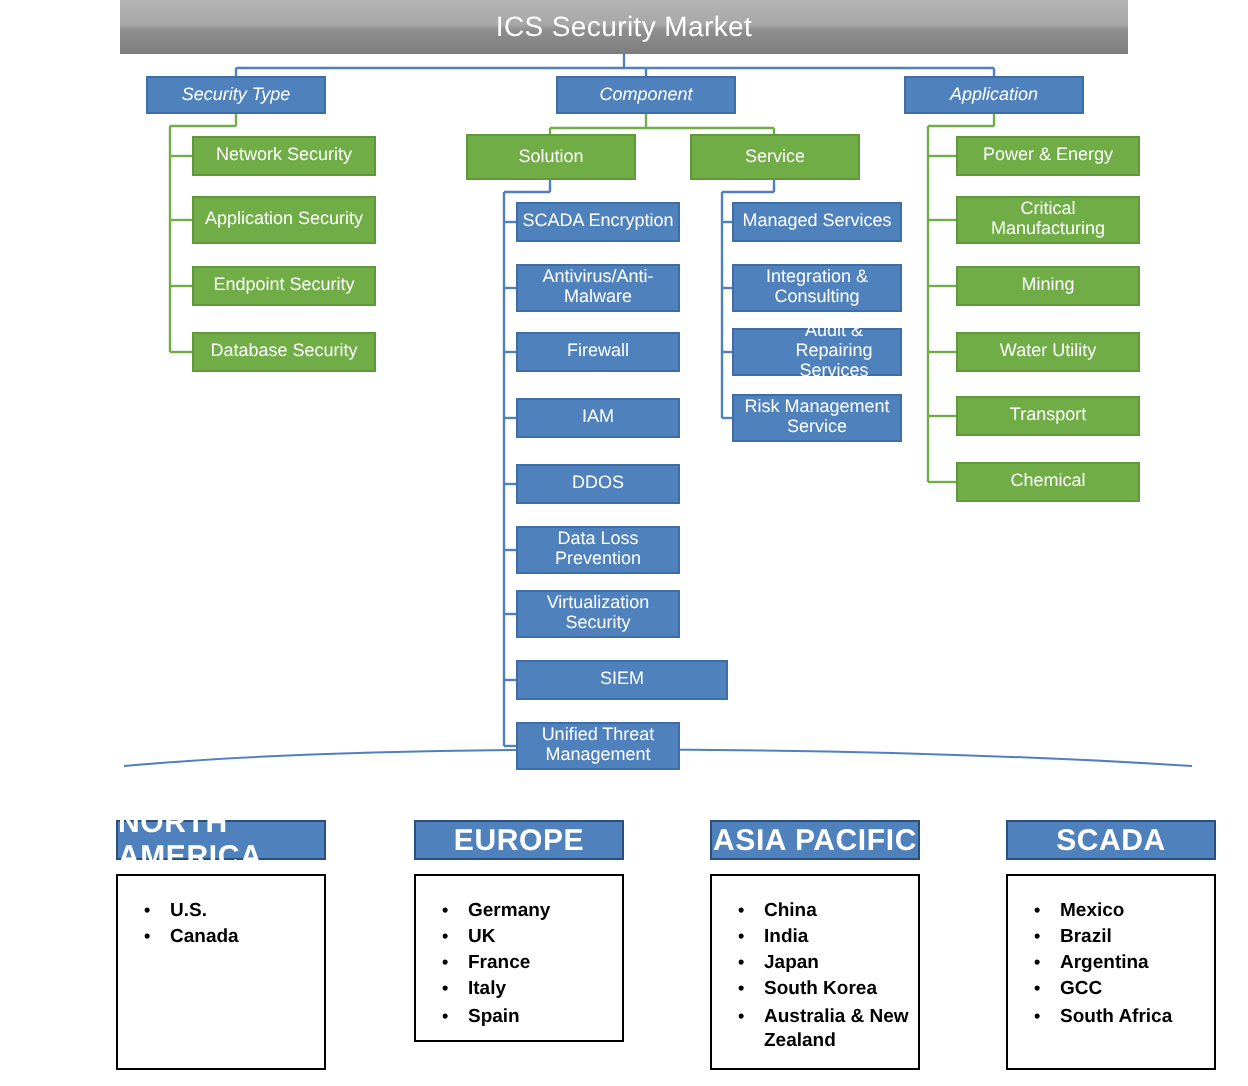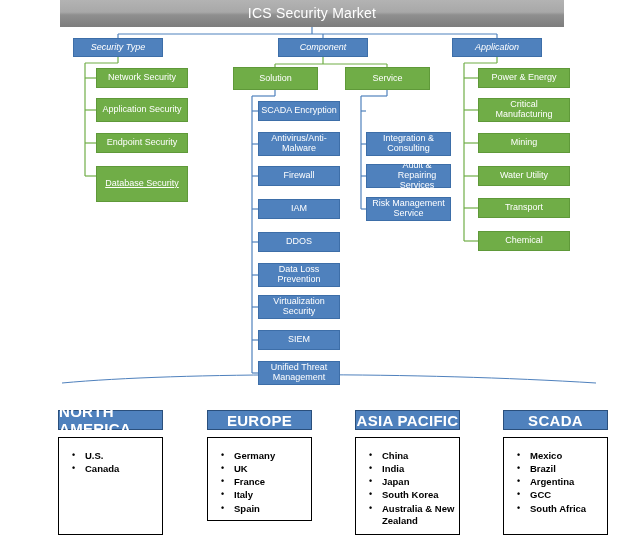--- a/index.html
+++ b/index.html
@@ -179,21 +179,21 @@
 
   <div class="node green" style="left:96px; top:68px; width:92px; height:20px;">
     <span>Network Security</span>
   </div>
   <div class="node green" style="left:96px; top:98px; width:92px; height:24px;">
     <span>Application Security</span>
   </div>
   <div class="node green" style="left:96px; top:133px; width:92px; height:20px;">
     <span>Endpoint Security</span>
   </div>
-  <div class="node green" style="left:96px; top:166px; width:92px; height:36px;text-decoration:underline;">
+  <div class="node green" style="left:96px; top:166px; width:92px; height:20px;">
     <span>Database Security</span>
   </div>
 
   <div class="node green" style="left:233px; top:67px; width:85px; height:23px;">
     <span>Solution</span>
   </div>
   <div class="node green" style="left:345px; top:67px; width:85px; height:23px;">
     <span>Service</span>
   </div>
 
@@ -211,27 +211,30 @@
   </div>
   <div class="node blue-lt" style="left:258px; top:232px; width:82px; height:20px;">
     <span>DDOS</span>
   </div>
   <div class="node blue-lt" style="left:258px; top:263px; width:82px; height:24px;">
     <span>Data Loss Prevention</span>
   </div>
   <div class="node blue-lt" style="left:258px; top:295px; width:82px; height:24px;">
     <span>Virtualization Security</span>
   </div>
-  <div class="node blue-lt" style="left:258px; top:330px; width:82px; height:20px;">
+  <div class="node blue-lt" style="left:258px; top:330px; width:106px; height:20px;">
     <span>SIEM</span>
   </div>
   <div class="node blue-lt" style="left:258px; top:361px; width:82px; height:24px;">
     <span>Unified Threat Management</span>
   </div>
 
+  <div class="node blue-lt" style="left:366px; top:101px; width:85px; height:20px;">
+    <span>Managed Services</span>
+  </div>
   <div class="node blue-lt" style="left:366px; top:132px; width:85px; height:24px;">
     <span>Integration &amp; Consulting</span>
   </div>
   <div class="node blue-lt" style="left:366px; top:164px; width:85px; height:24px;padding-left:19px;">
     <span>Audit &amp; Repairing Services</span>
   </div>
   <div class="node blue-lt" style="left:366px; top:197px; width:85px; height:24px;">
     <span>Risk Management Service</span>
   </div>
 

